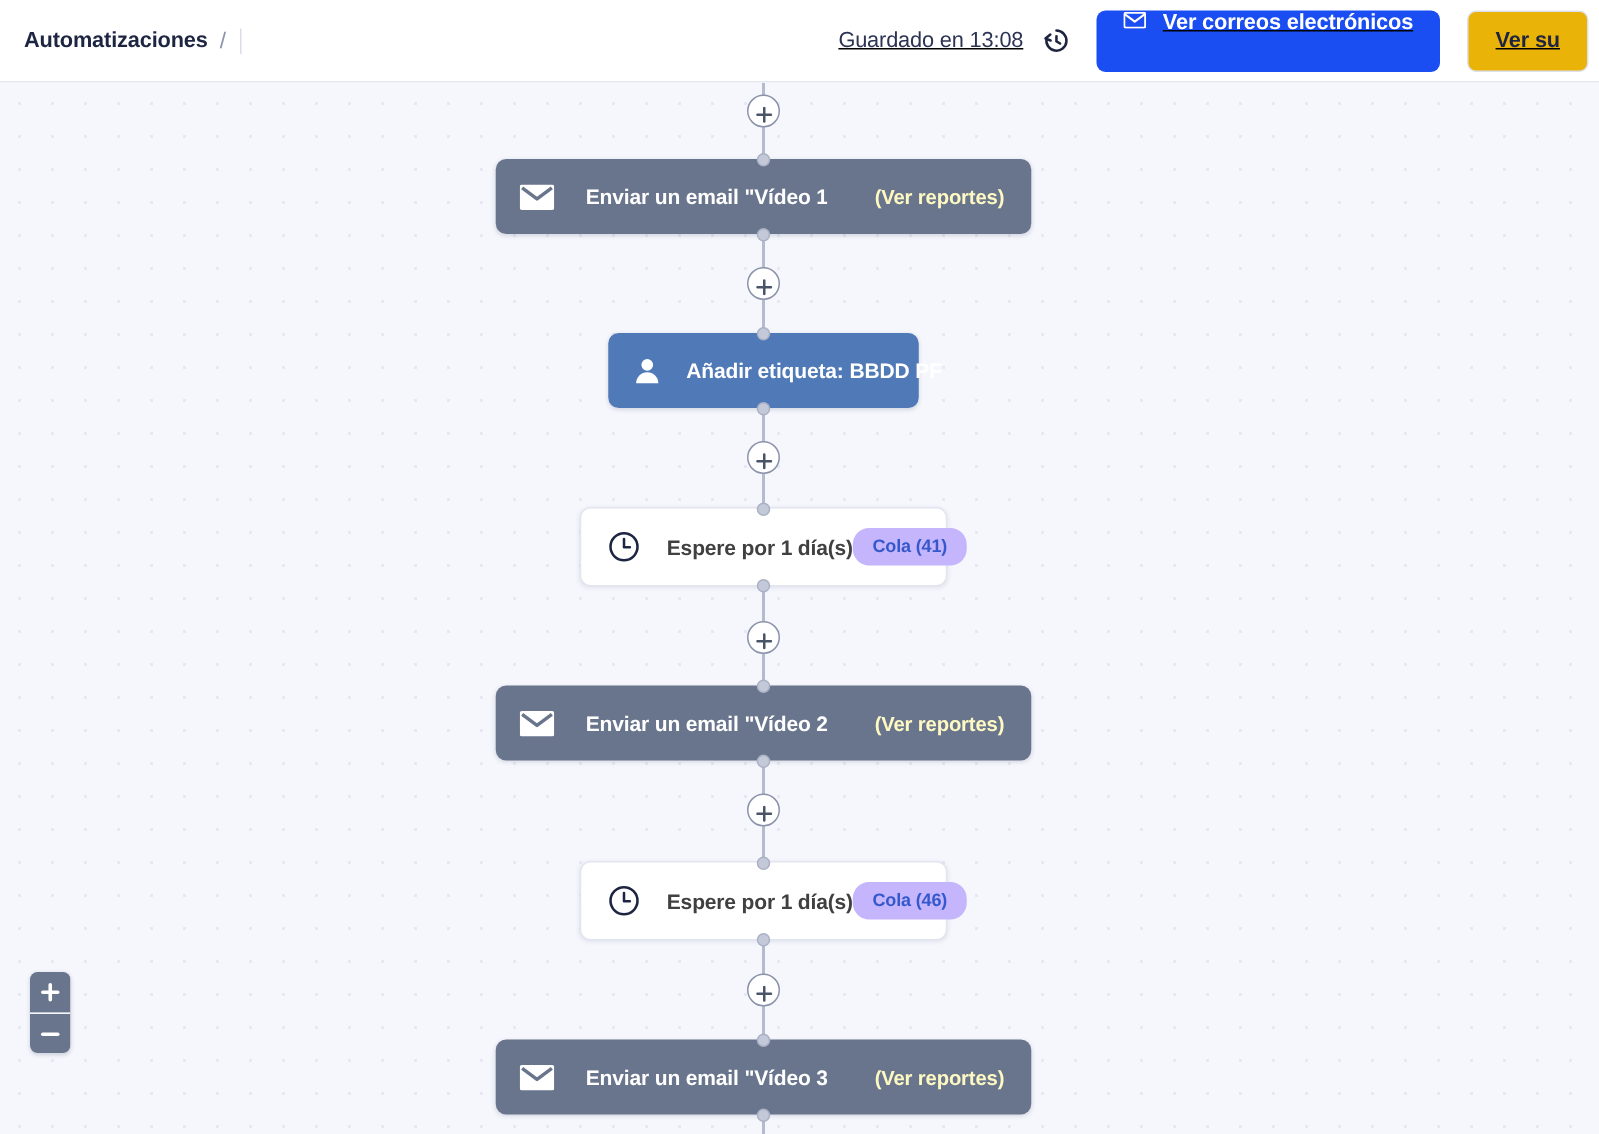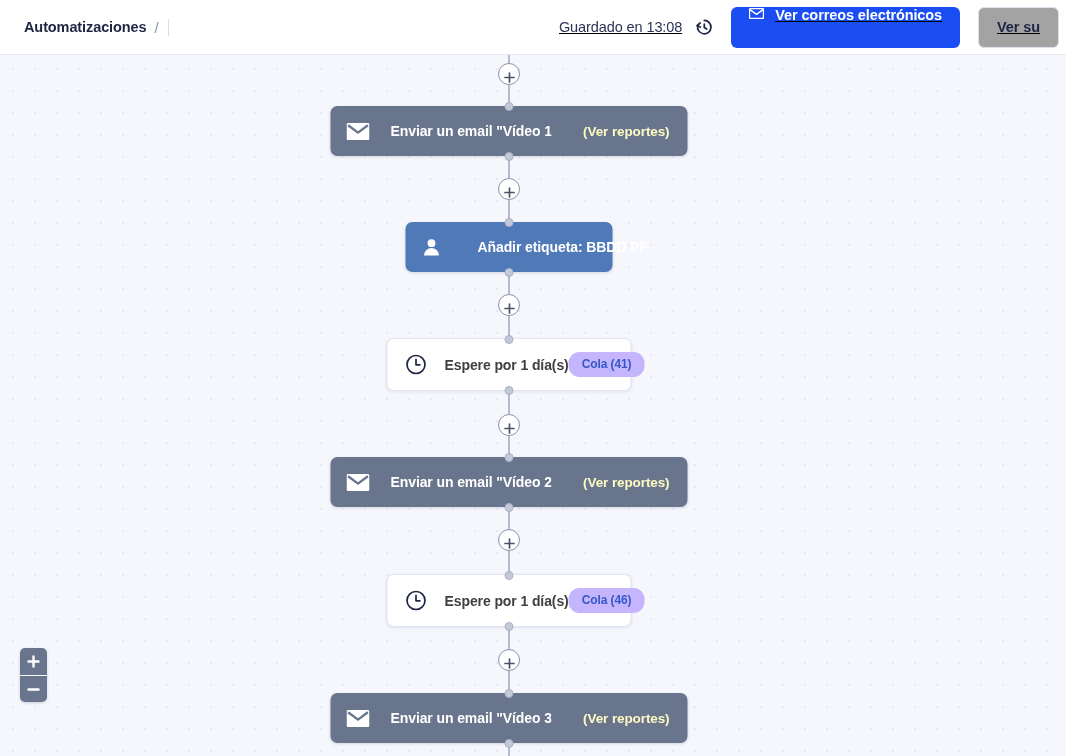--- a/index.html
+++ b/index.html
@@ -21,21 +21,21 @@
     background: #ffffff;
     border-bottom: 1px solid #e4e7ef;
     display: flex;
     align-items: center;
     z-index: 40;
   }
 
   #breadcrumb {
     display: flex;
     align-items: center;
-    margin-left: 24px;
+    margin-left: 16px;
     white-space: nowrap;
   }
   #breadcrumb .crumb-root {
     font-size: 14.5px;
     font-weight: bold;
     color: #1d2542;
     letter-spacing: -0.1px;
   }
   #breadcrumb .crumb-sep {
     font-size: 15px;
@@ -95,21 +95,21 @@
   }
   .btn-primary .btn-label {
     font-size: 14.5px;
     font-weight: bold;
     color: #ffffff;
     letter-spacing: -0.1px;
   }
 
   .btn-secondary {
     height: 41px;
-    background: #a3a3a3;
+    background: #eab308;
     border: 1px solid #dde1ec;
     border-radius: 6px;
     display: flex;
     align-items: center;
     padding: 0 18px;
     margin-left: 18px;
     cursor: pointer;
     white-space: nowrap;
   }
   .btn-secondary .btn-label {
@@ -374,21 +374,21 @@
   </div>
 
   <div class="plus-node" style="top:123px;">
     <span class="plus-glyph">
       <svg viewBox="0 0 11 11" width="11" height="11">
         <path d="M5.5 1 V10 M1 5.5 H10" stroke="#4a5468" stroke-width="1.7" stroke-linecap="round"></path>
       </svg>
     </span>
   </div>
 
-  <div class="node node-tag" style="top:167px;gap:20px;">
+  <div class="node node-tag" style="top:167px;">
     <span class="node-anchor top"></span>
     <span class="person-icon">
       <svg viewBox="0 0 20 20" width="20" height="20">
         <circle cx="10" cy="6.2" r="3.9" fill="#ffffff"></circle>
         <path d="M2.6 18.5 a7.4 7.4 0 0 1 14.8 0 z" fill="#ffffff"></path>
       </svg>
     </span>
     <span class="node-label">Añadir etiqueta: BBDD PF</span>
     <span class="node-anchor bottom"></span>
   </div>

